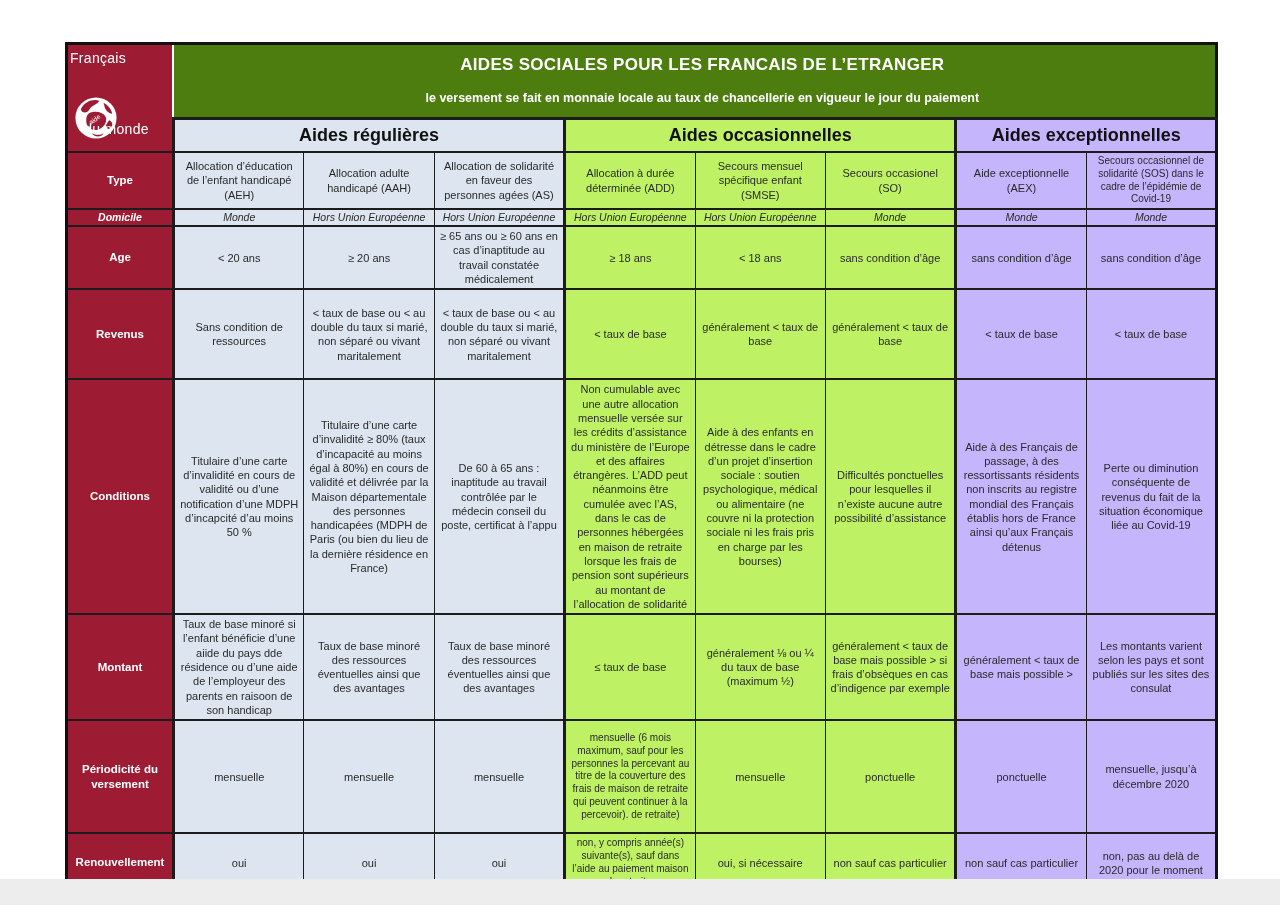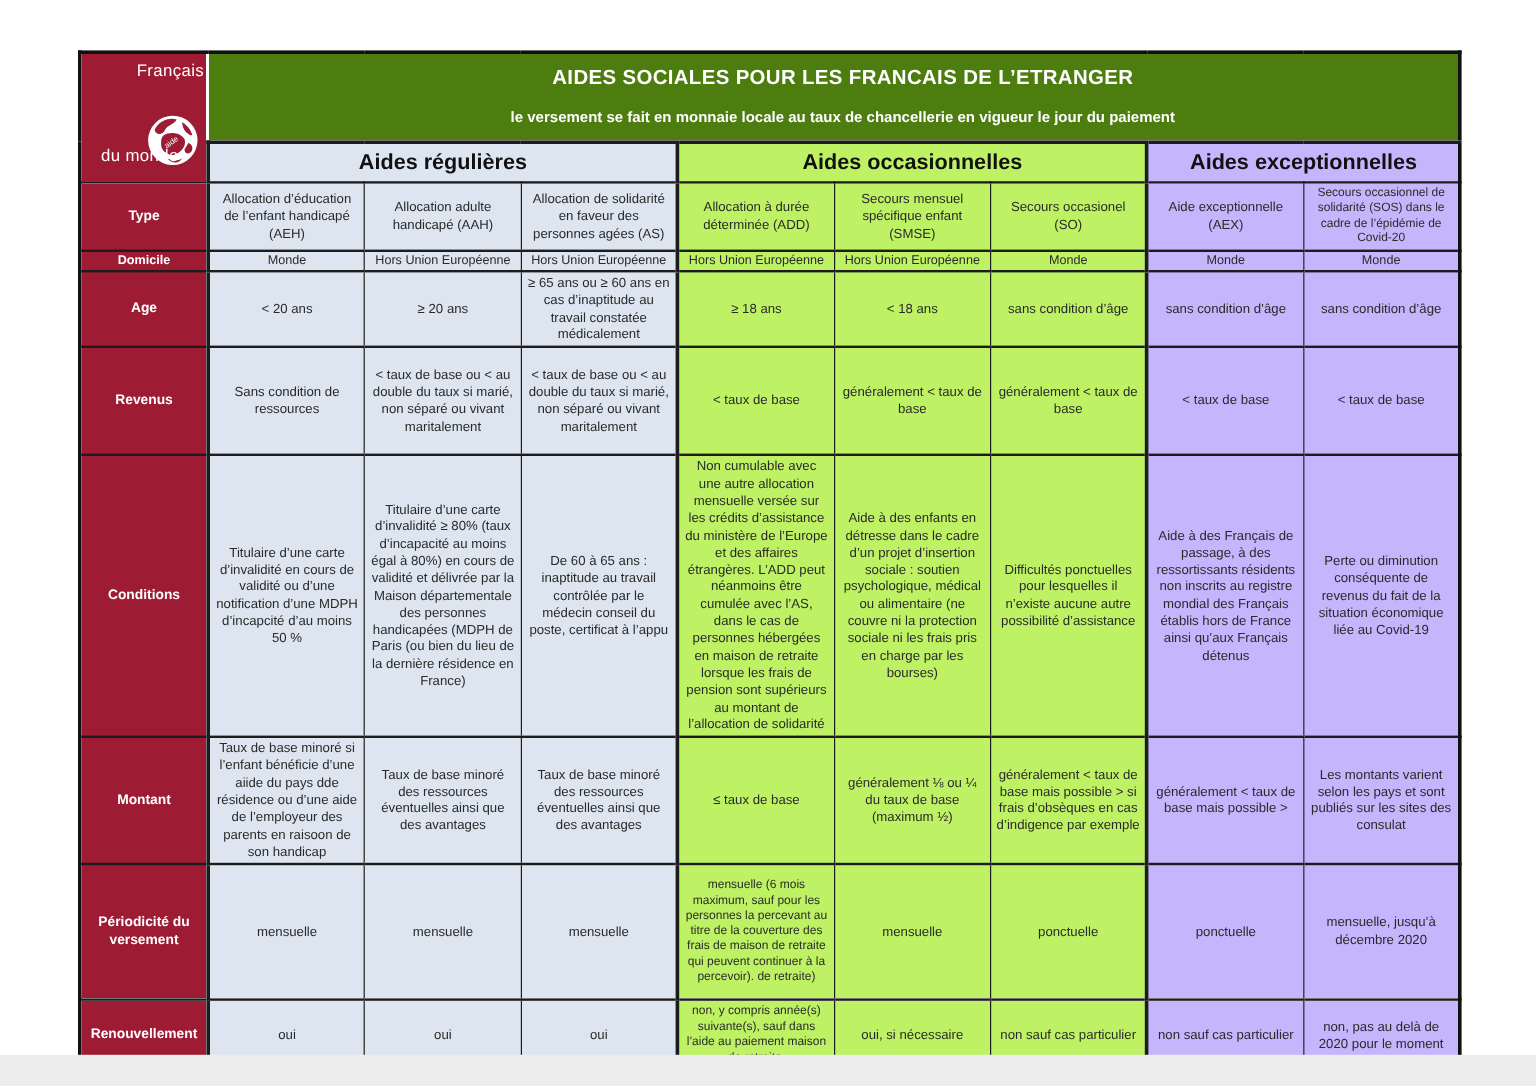--- a/index.html
+++ b/index.html
@@ -24,33 +24,33 @@
   .bg-g{background:#bef264;}
   .bg-p{background:#c4b5fd;}
   .grp{font-weight:bold;font-size:18px;color:#111;border-top-width:3px;}
   .fs10{font-size:10px;line-height:1.28;}
   .domrow td{font-size:10.5px;padding:0 2px;}
   
   .logo-cell{
     background:#9d1c34;color:#fff;border-right-width:0;
     padding:4px 2px;
   }
-  .logo-inner{display:flex;flex-direction:column;align-items:flex-end;justify-content:space-between;height:98px;}
+  .logo-inner{display:flex;flex-direction:column;align-items:flex-start;justify-content:space-between;height:98px;}
   .logo-top,.logo-bottom{font-size:14px;letter-spacing:.3px;}
   .title-cell{
     background:#4d7c0f;color:#fff;border-left-width:0;
     padding:6px 10px 8px 26px;vertical-align:middle;
   }
   .title-line{font-size:17px;font-weight:bold;letter-spacing:.3px;margin-bottom:14px;}
   .subtitle-line{font-size:12.5px;font-weight:bold;}
   
   tr.h-band{height:73px;}
   tr.h-grp{height:33px;}
   tr.h-type{height:57px;}
-  tr.h-dom{height:17px;}
+  tr.h-dom{height:17px;font-style:italic;}
   tr.h-age{height:56px;}
   tr.h-rev{height:90px;}
   tr.h-cond{height:227px;}
   tr.h-mont{height:97px;}
   tr.h-per{height:113px;}
   tr.h-ren{height:60px;}
 </style>
 </head>
 <body>
 
@@ -100,21 +100,21 @@
 
   <tr class="h-type">
     <td class="lbl">Type</td>
     <td class="bg-b gl">Allocation d’éducation de l’enfant handicapé (AEH)</td>
     <td class="bg-b">Allocation adulte handicapé (AAH)</td>
     <td class="bg-b">Allocation de solidarité en faveur des personnes agées (AS)</td>
     <td class="bg-g gl">Allocation à durée déterminée (ADD)</td>
     <td class="bg-g">Secours mensuel spécifique enfant (SMSE)</td>
     <td class="bg-g">Secours occasionel (SO)</td>
     <td class="bg-p gl">Aide exceptionnelle (AEX)</td>
-    <td class="bg-p fs10">Secours occasionnel de solidarité (SOS) dans le cadre de l’épidémie de Covid-20</td>
+    <td class="bg-p fs10">Secours occasionnel de solidarité (SOS) dans le cadre de l’épidémie de Covid-19</td>
   </tr>
 
   <tr class="h-dom domrow">
     <td class="lbl">Domicile</td>
     <td class="bg-b gl">Monde</td>
     <td class="bg-b">Hors Union Européenne</td>
     <td class="bg-b">Hors Union Européenne</td>
     <td class="bg-g gl">Hors Union Européenne</td>
     <td class="bg-g">Hors Union Européenne</td>
     <td class="bg-g">Monde</td>

